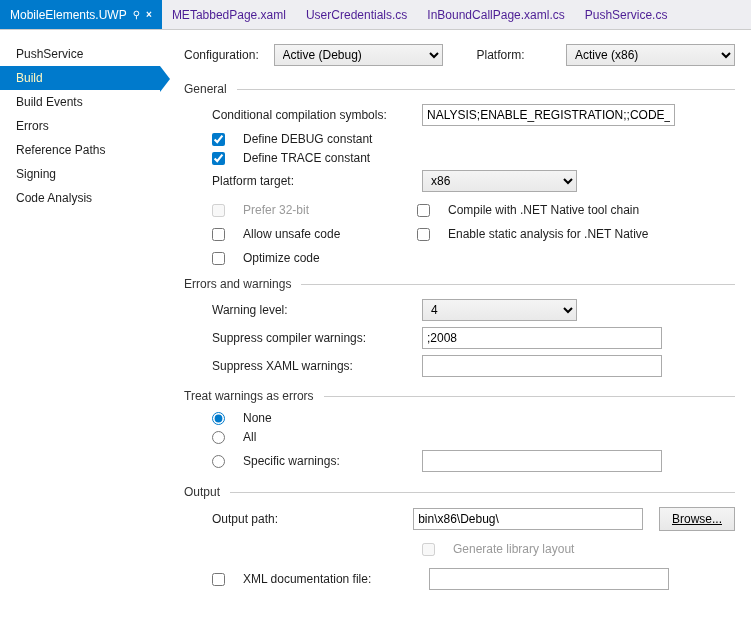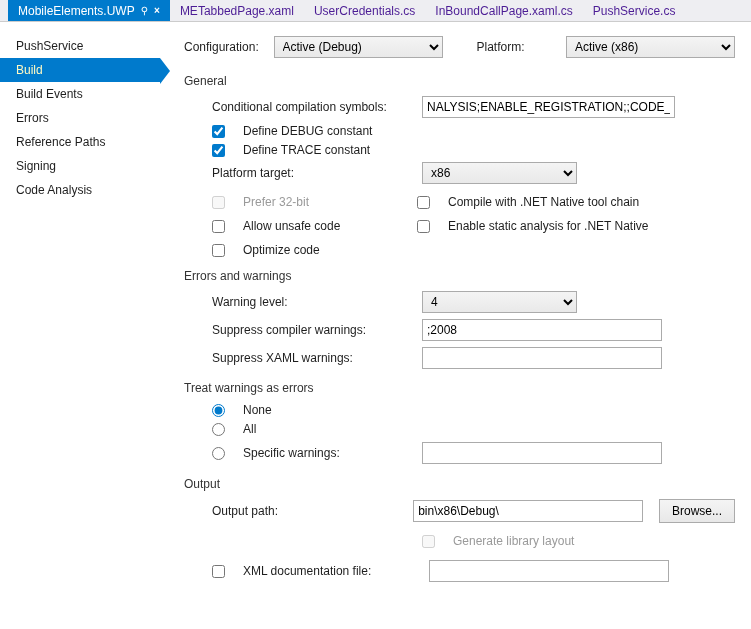--- a/index.html
+++ b/index.html
@@ -1,17 +1,17 @@
 <!DOCTYPE html>
 <html><head>
 <meta charset="utf-8">
 <style>
 * { box-sizing: border-box; margin: 0; padding: 0; font-family: "Segoe UI", Tahoma, sans-serif; font-size: 12px; }
 body { background: #fff; width: 751px; height: 629px; overflow: hidden; color: #1e1e1e; }
-.tabs { display: flex; background: #eeeef2; height: 22px; border-bottom: 1px solid #ccc; padding-left: 8px; }
+.tabs { display: flex; background: #eeeef2; height: 30px; border-bottom: 1px solid #ccc; }
 .tab { display: flex; align-items: center; padding: 0 10px; color: #4c1d95; cursor: pointer; white-space: nowrap; }
 .tab.active { background: #007acc; color: #fff; }
 .tab .pin, .tab .close { margin-left: 6px; font-size: 10px; }
 .tab .close { font-weight: bold; }
 .main { display: flex; height: calc(100% - 22px); }
 .sidebar { width: 160px; padding: 12px 0 0 0; background: #fff; }
 .side-item { padding: 5px 16px; cursor: pointer; color: #1e1e1e; position: relative; }
 .side-item.active { background: #007acc; color: #fef9c3; }
 .side-item.active::after {
   content: ""; position: absolute; right: -10px; top: 0; width: 0; height: 0;
@@ -20,32 +20,32 @@
 }
 .content { flex: 1; padding: 14px 16px 16px 24px; overflow: auto; }
 .row { display: flex; align-items: center; margin-bottom: 6px; gap: 10px; }
 .label { width: 200px; text-align: left; }
 .label-narrow { width: 85px; }
 select, input[type=text] { border: 1px solid #ababab; background: #fff; height: 22px; padding: 0 4px; font-size: 12px; }
 select { background: linear-gradient(#f4f4f4,#e9e9e9); }
 .combo { width: 155px; }
 .combo-wide { width: 180px; }
 .section { margin: 12px 0 8px 0; }
-.section-header { display: flex; margin-bottom: 8px; flex-direction: column; }
+.section-header { display: flex; align-items: center; margin-bottom: 8px; }
 .section-title { color: #333; white-space: nowrap; margin-right: 10px; }
 .section-line { flex: 1; height: 1px; background: #ccc; }
 .indent { padding-left: 28px; }
 .check-row { display: flex; align-items: center; gap: 18px; margin: 5px 0; }
 .check-pair { display: flex; }
 .check-pair .col { width: 205px; }
 input[type=checkbox], input[type=radio] { width: 13px; height: 13px; accent-color: #007acc; }
 .disabled { color: #9a9a9a; }
 .textfield { width: 240px; }
 .textfield-wide { width: 253px; }
-button.browse { height: 24px; padding: 0 12px; border: 1px solid #ababab; background: linear-gradient(#f4f4f4,#e8e8e8); cursor: pointer; margin-left: 6px; }
+button.browse { height: 24px; padding: 0 12px; border: 1px solid #ababab; background: linear-gradient(#f4f4f4,#e8e8e8); cursor: pointer; margin-left: 6px; text-decoration: underline; }
 .platform-gap { margin-left: 24px; }
 .topcfg { margin-bottom: 16px; }
 </style>
 </head>
 <body>
 
 <div class="tabs">
   <div class="tab active">
     <span>MobileElements.UWP</span>
     <span class="pin">⚲</span>

